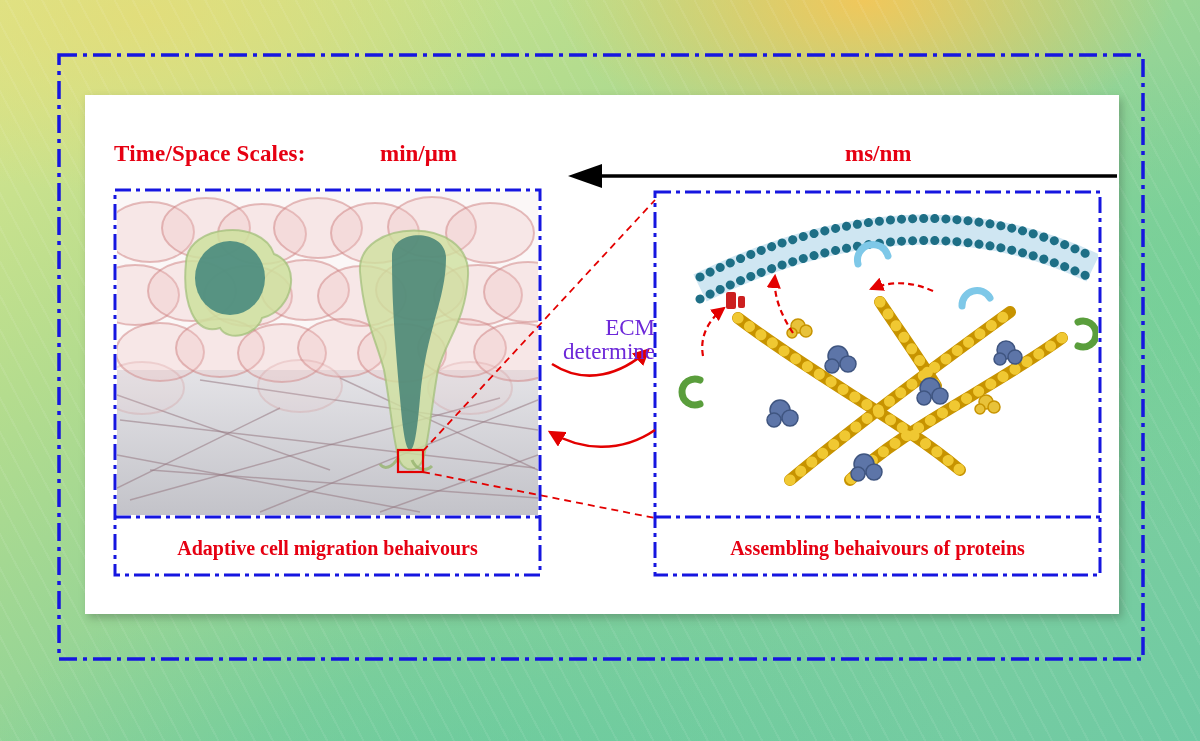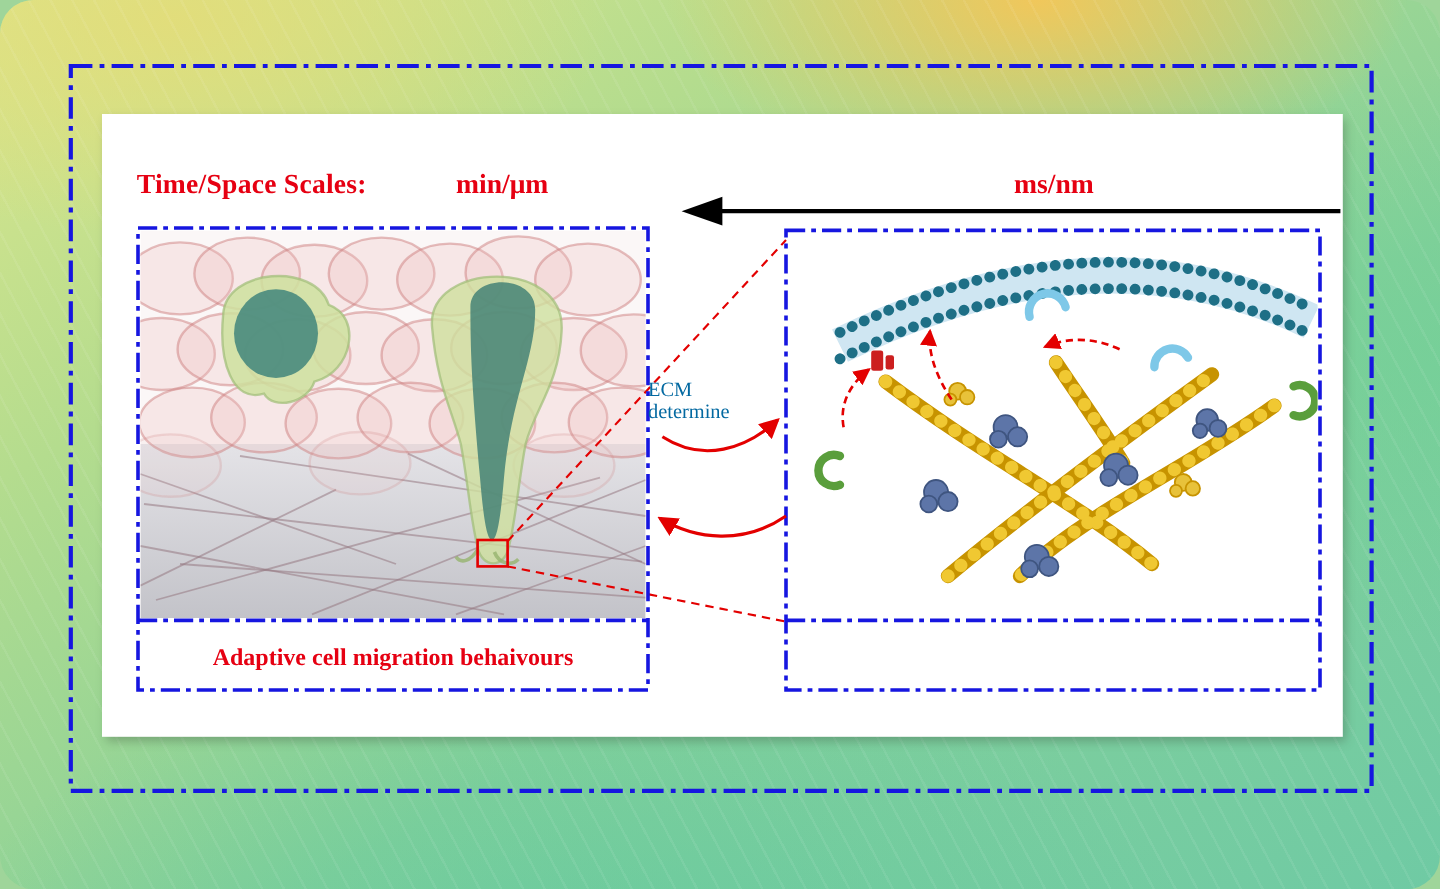--- a/index.html
+++ b/index.html
@@ -1,19 +1,18 @@
 <!DOCTYPE html>
 <html><head>
 <meta charset="utf-8">
 <style>
   html,body{margin:0;padding:0;background:#9fd59a;}
   .stage{
     position:relative;width:1200px;height:741px;overflow:hidden;
     font-family:"Liberation Serif","DejaVu Serif",serif;
-    border-radius:28px;
   }
   .bg{
     position:absolute;inset:0;
     background:
       radial-gradient(ellipse 430px 210px at 72% 0%, rgba(244,198,88,.95), rgba(244,198,88,0) 72%),
       radial-gradient(ellipse 520px 260px at 12% 2%, rgba(228,220,120,.85), rgba(228,220,120,0) 70%),
       radial-gradient(ellipse 650px 320px at 102% 40%, rgba(110,208,150,.55), rgba(110,208,150,0) 75%),
       radial-gradient(ellipse 700px 380px at 40% 110%, rgba(90,200,160,.55), rgba(90,200,160,0) 75%),
       linear-gradient(150deg,#dce68c 0%,#b4dc8e 28%,#84d09a 62%,#6fcaa4 100%);
   }
@@ -24,21 +23,21 @@
   .panel{
     position:absolute;left:85px;top:95px;width:1034px;height:519px;
     background:#ffffff;box-shadow:3px 4px 8px rgba(60,80,60,.35);
   }
   svg.gfx{position:absolute;inset:0;}
   .txt{position:absolute;line-height:1.05;white-space:nowrap;}
   .red{color:#e60012;font-weight:bold;}
   .title{font-size:23px;letter-spacing:.2px;}
   .scale{font-size:23px;}
   .caption{font-size:20px;text-align:center;white-space:normal;}
-  .midlbl{font-size:17px;color:#0369a1;text-align:left;width:115px;white-space:normal;}
+  .midlbl{font-size:23px;color:#6d28d9;text-align:right;width:115px;white-space:normal;}
 </style>
 </head>
 <body>
 
 <div class="stage">
   <div class="bg"></div>
 
   <div class="panel"></div>
 
   <svg class="gfx" width="1200" height="741" viewBox="0 0 1200 741">
@@ -234,13 +233,14 @@
   <div class="txt red title" style="left:114px;top:142px;">Time/Space Scales:</div>
   <div class="txt red scale" style="left:380px;top:142px;">min/μm</div>
   <div class="txt red scale" style="left:845px;top:142px;text-align:center;">ms/nm</div>
 
   <div class="txt midlbl" style="left:540px;top:316px;">
     <div>ECM</div>
     <div>determine</div>
   </div>
 
   <div class="txt red caption" style="left:120px;top:538px;width:415px;">Adaptive cell migration behaivours</div>
+  <div class="txt red caption" style="left:660px;top:538px;width:435px;">Assembling behaivours of proteins</div>
 </div>
 
 </body></html>

